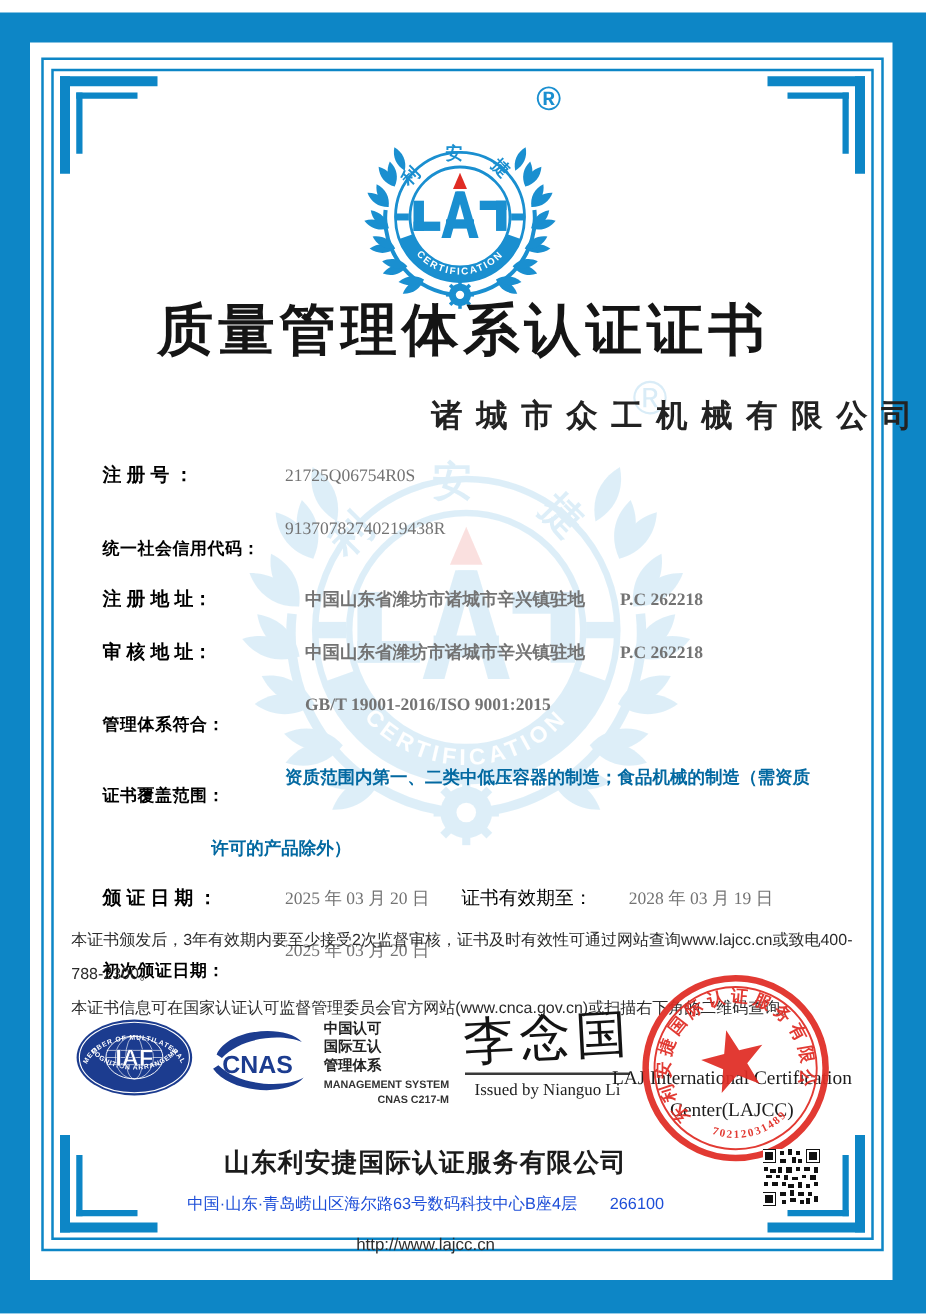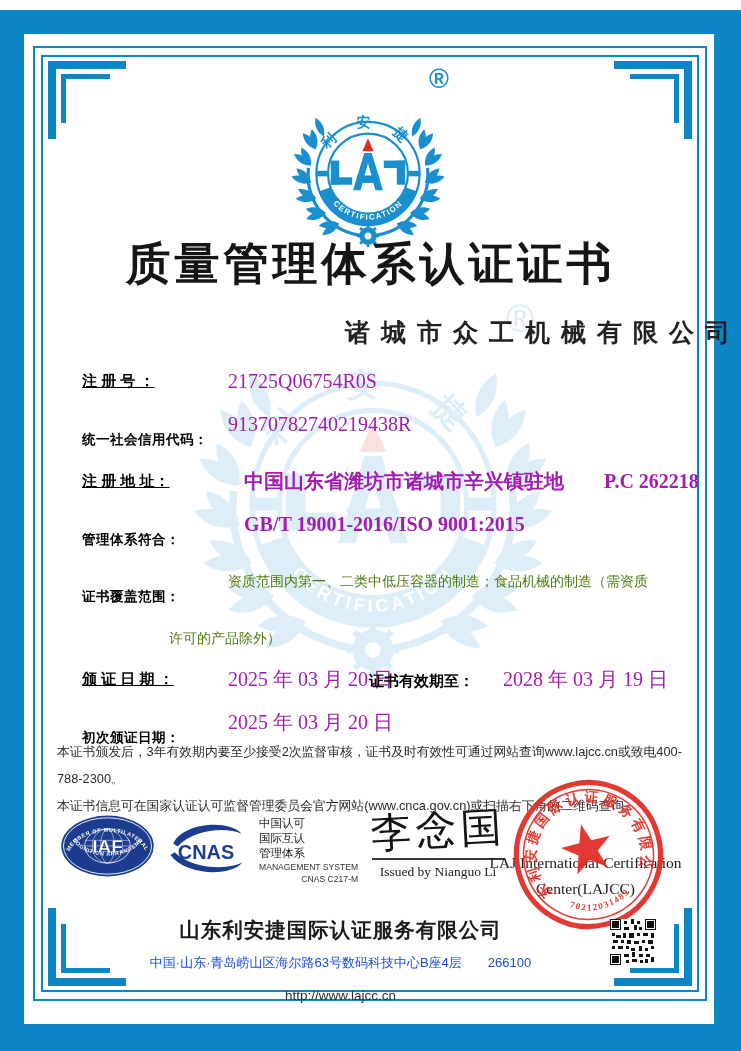--- a/index.html
+++ b/index.html
@@ -27,34 +27,34 @@
   .wm{position:absolute;left:155px;top:295px;width:436px;height:392px;opacity:.14;pointer-events:none;}
   .wm-reg{position:absolute;left:506px;top:298px;font-size:38px;color:#1a8fd0;opacity:.16;pointer-events:none;}
   .title{position:absolute;left:0;right:0;top:234px;text-align:center;font-size:45px;font-weight:900;
          letter-spacing:4px;color:#151515;}
   .company{position:absolute;left:0;right:0;top:316px;text-align:right;font-size:25px;font-weight:bold;
            letter-spacing:11px;color:#222;font-family:"Liberation Serif","DejaVu Serif",serif;padding-left:16px;}
   
   .fields{position:absolute;left:82px;top:372px;width:615px;z-index:2;}
   .row{margin-bottom:23px;line-height:18px;white-space:nowrap;}
   .lbl{display:inline-block;width:146px;font-weight:bold;color:#000;vertical-align:top;}
-  .f15{font-size:15px;letter-spacing:0px;text-decoration:underline;}
+  .f15{font-size:15px;letter-spacing:0px;}
   .f13{font-size:13.5px;letter-spacing:0.5px;margin-top:16px;}
-  .val{font-size:20px;font-family:"Liberation Serif","DejaVu Serif",serif;color:#a21caf;}
+  .val{font-size:14px;font-family:"Liberation Serif","DejaVu Serif",serif;color:#737373;}
   .val.b{font-weight:bold;margin-left:16px;}
-  .val.hei{font-family:"Liberation Sans","DejaVu Sans",sans-serif;font-weight:normal;font-size:14px;color:#4d7c0f;}
+  .val.hei{font-family:"Liberation Sans","DejaVu Sans",sans-serif;font-weight:bold;font-size:14px;color:#0369a1;}
   .scope2{margin-left:87px;margin-top:23px;}
   .dval1{display:inline-block;width:141px;}
-  .lbl2{display:inline-block;width:134px;font-weight:bold;font-size:15px;color:#000;}
+  .lbl2{display:inline-block;width:134px;font-weight:normal;font-size:15px;color:#000;}
   
   .notice{position:absolute;left:57px;top:738px;width:638px;font-size:12.8px;line-height:27px;color:#2b2b2b;z-index:2;}
   
   .iaf{position:absolute;left:60px;top:814px;width:95px;height:64px;}
   .cnas{position:absolute;left:163px;top:818px;width:86px;height:64px;}
-  .cnas-txt{position:absolute;left:259px;top:816px;line-height:15px;font-weight:normal;color:#222;}
+  .cnas-txt{position:absolute;left:259px;top:816px;line-height:15px;font-weight:bold;color:#222;}
   .cnas-txt .zh{font-size:11.5px;}
   .cnas-txt .en{font-size:8.6px;line-height:12px;color:#333;text-align:right;}
   .sig{position:absolute;left:368px;top:804px;width:140px;text-align:center;z-index:2;}
   .sig-name{font-family:"Liberation Serif","DejaVu Serif",serif;font-size:41px;color:#141414;
             transform:rotate(-3deg);letter-spacing:4px;line-height:52px;}
   .sig-line{border-bottom:2px solid #3a3a3a;margin:2px 4px 4px 4px;}
   .sig-cap{font-family:"Liberation Serif","DejaVu Serif",serif;font-size:13.5px;color:#222;}
   .org{position:absolute;left:478px;top:850px;width:215px;text-align:center;z-index:2;
        font-family:"Liberation Serif","DejaVu Serif",serif;font-size:15.5px;color:#1c1c1c;line-height:26px;}
   .seal{position:absolute;left:508px;top:774px;width:161px;height:161px;z-index:3;opacity:.93;pointer-events:none;}
@@ -164,20 +164,23 @@
     <div class="row">
       <span class="lbl f15">注 册 号 ：</span><span class="val">21725Q06754R0S</span>
     </div>
     <div class="row">
       <span class="lbl f13">统一社会信用代码：</span><span class="val">91370782740219438R</span>
     </div>
     <div class="row">
       <span class="lbl f15">注 册 地 址：</span><span class="val b">中国山东省潍坊市诸城市辛兴镇驻地　　P.C 262218</span>
     </div>
     <div class="row">
+      <span class="lbl f15">审 核 地 址：</span><span class="val b">中国山东省潍坊市诸城市辛兴镇驻地　　P.C 262218</span>
+    </div>
+    <div class="row">
       <span class="lbl f13">管理体系符合：</span><span class="val b">GB/T 19001-2016/ISO 9001:2015</span>
     </div>
     <div class="row" style="white-space:normal">
       <span class="lbl f13">证书覆盖范围：</span><span class="val hei">资质范围内第一、二类中低压容器的制造；食品机械的制造（需资质</span>
       <div class="val hei scope2">许可的产品除外）</div>
     </div>
     <div class="row">
       <span class="lbl f15">颁 证 日 期 ：</span><span class="val dval1">2025 年 03 月 20 日</span><span class="lbl2">证书有效期至：</span><span class="val">2028 年 03 月 19 日</span>
     </div>
     <div class="row">

